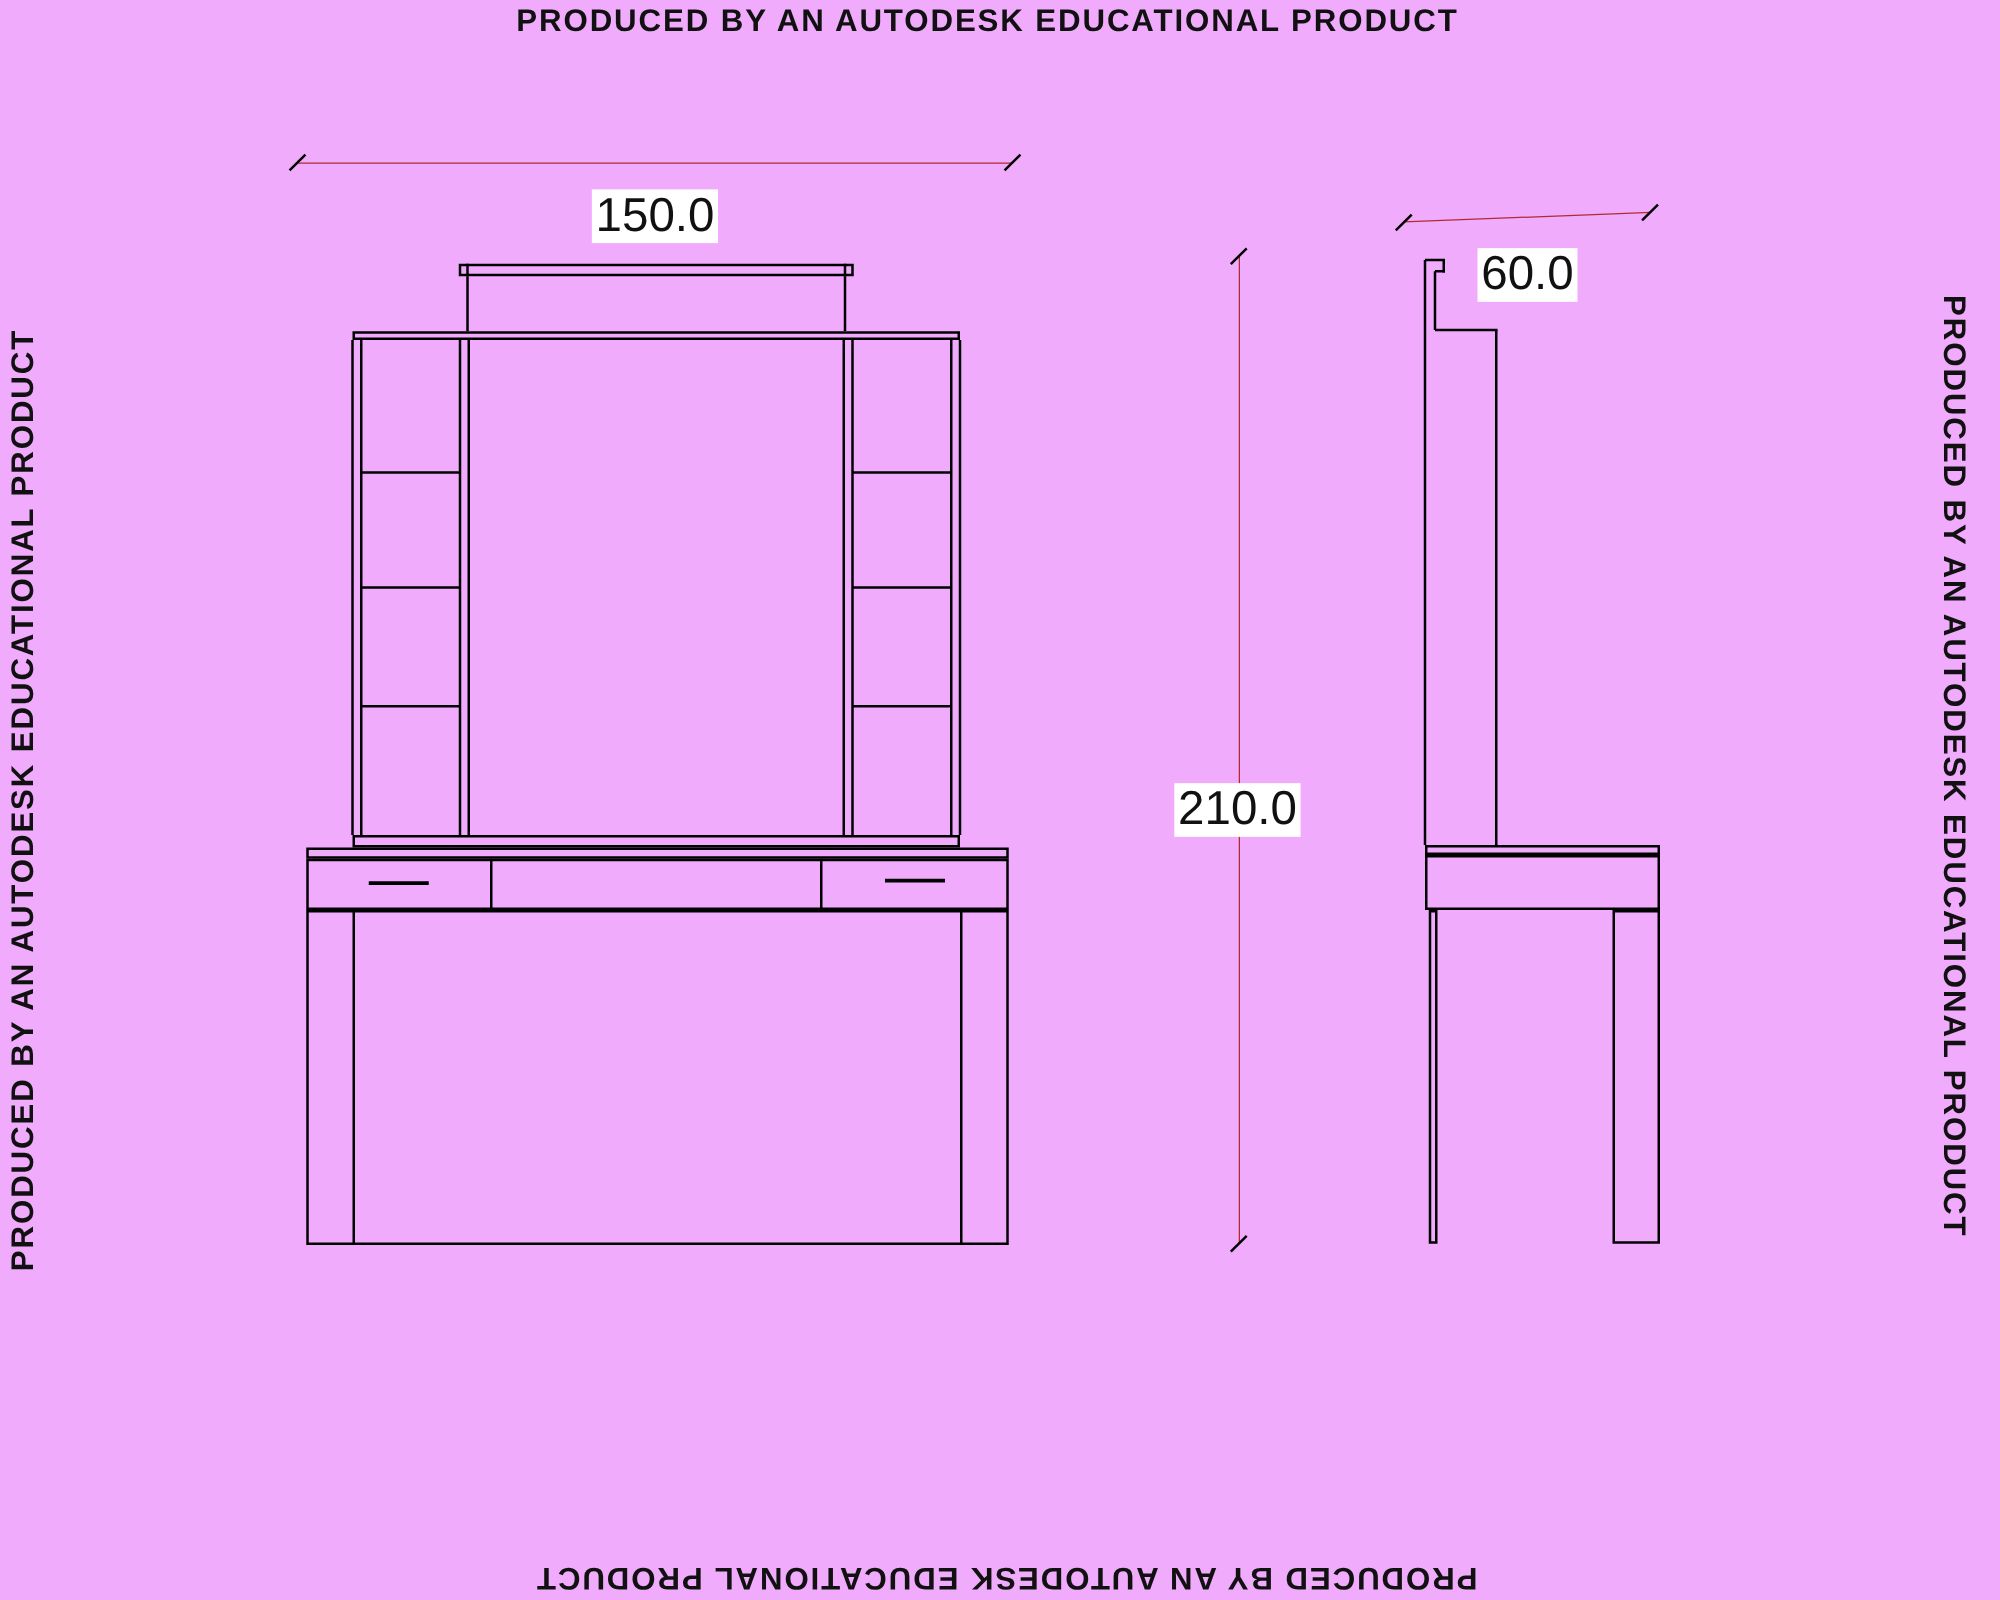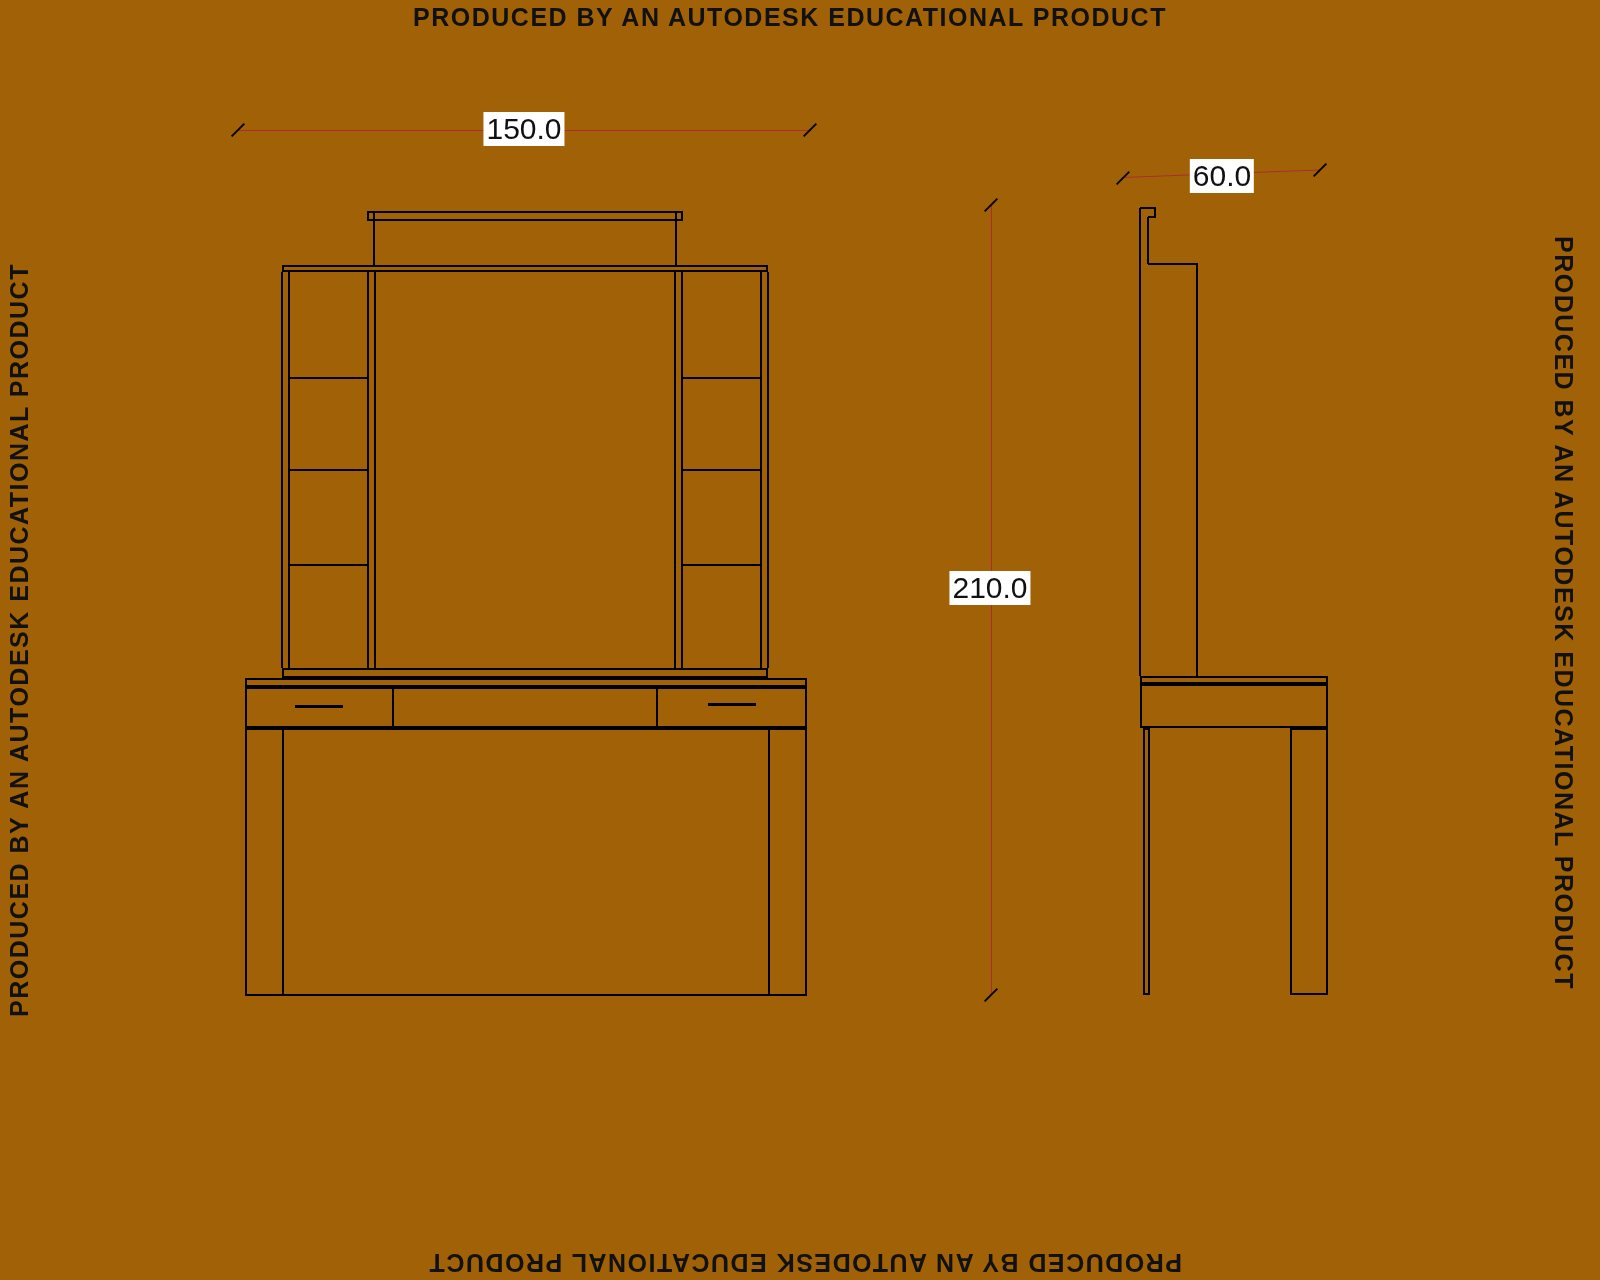--- a/index.html
+++ b/index.html
@@ -1,19 +1,19 @@
 <!DOCTYPE html>
 <html><head>
 <meta charset="utf-8">
 <style>
   html,body{margin:0;padding:0;background:#fff;}
   #canvas{
     position:relative;
     width:1600px;height:1280px;
-    background:#a16207;
+    background:#f0abfc;
     overflow:hidden;
     font-family:"Liberation Sans", sans-serif;
   }
   .prim{position:absolute;}
   .wm{
     position:absolute;
     font-family:"Liberation Sans", sans-serif;
     font-weight:bold;
     font-size:25px;
     letter-spacing:1.5px;
@@ -21,31 +21,32 @@
     color:#111;
     z-index:3;
   }
   #watermark-top{left:790px;top:17px;transform:translate(-50%,-50%);}
   #watermark-bottom{left:805px;top:1262px;transform:translate(-50%,-50%) rotate(180deg);}
   #watermark-left{left:19px;top:640px;transform:translate(-50%,-50%) rotate(-90deg);}
   #watermark-right{left:1563px;top:613px;transform:translate(-50%,-50%) rotate(90deg);}
   .dim-label{
     position:absolute;
     font-family:"Liberation Sans", sans-serif;
-    font-size:30px;
+    font-size:38px;
     color:#111;
     background:#ffffff;
     padding:0 3px;
     transform:translate(-50%,-50%);
     white-space:nowrap;
     z-index:5;
+    margin-top:44px;
   }
   #dim-width-label{left:524px;top:129px;}
   #dim-depth-label{left:1222px;top:176px;}
-  #dim-height-label{left:990px;top:588px;}
+  #dim-height-label{left:990px;top:604px;}
   #part-number{
     position:absolute;
     left:890px;top:1130px;
     transform:translate(-50%,-50%);
     font-family:"Liberation Serif", serif;
     font-size:46px;
     color:#111;
     z-index:3;
     white-space:nowrap;
   }

